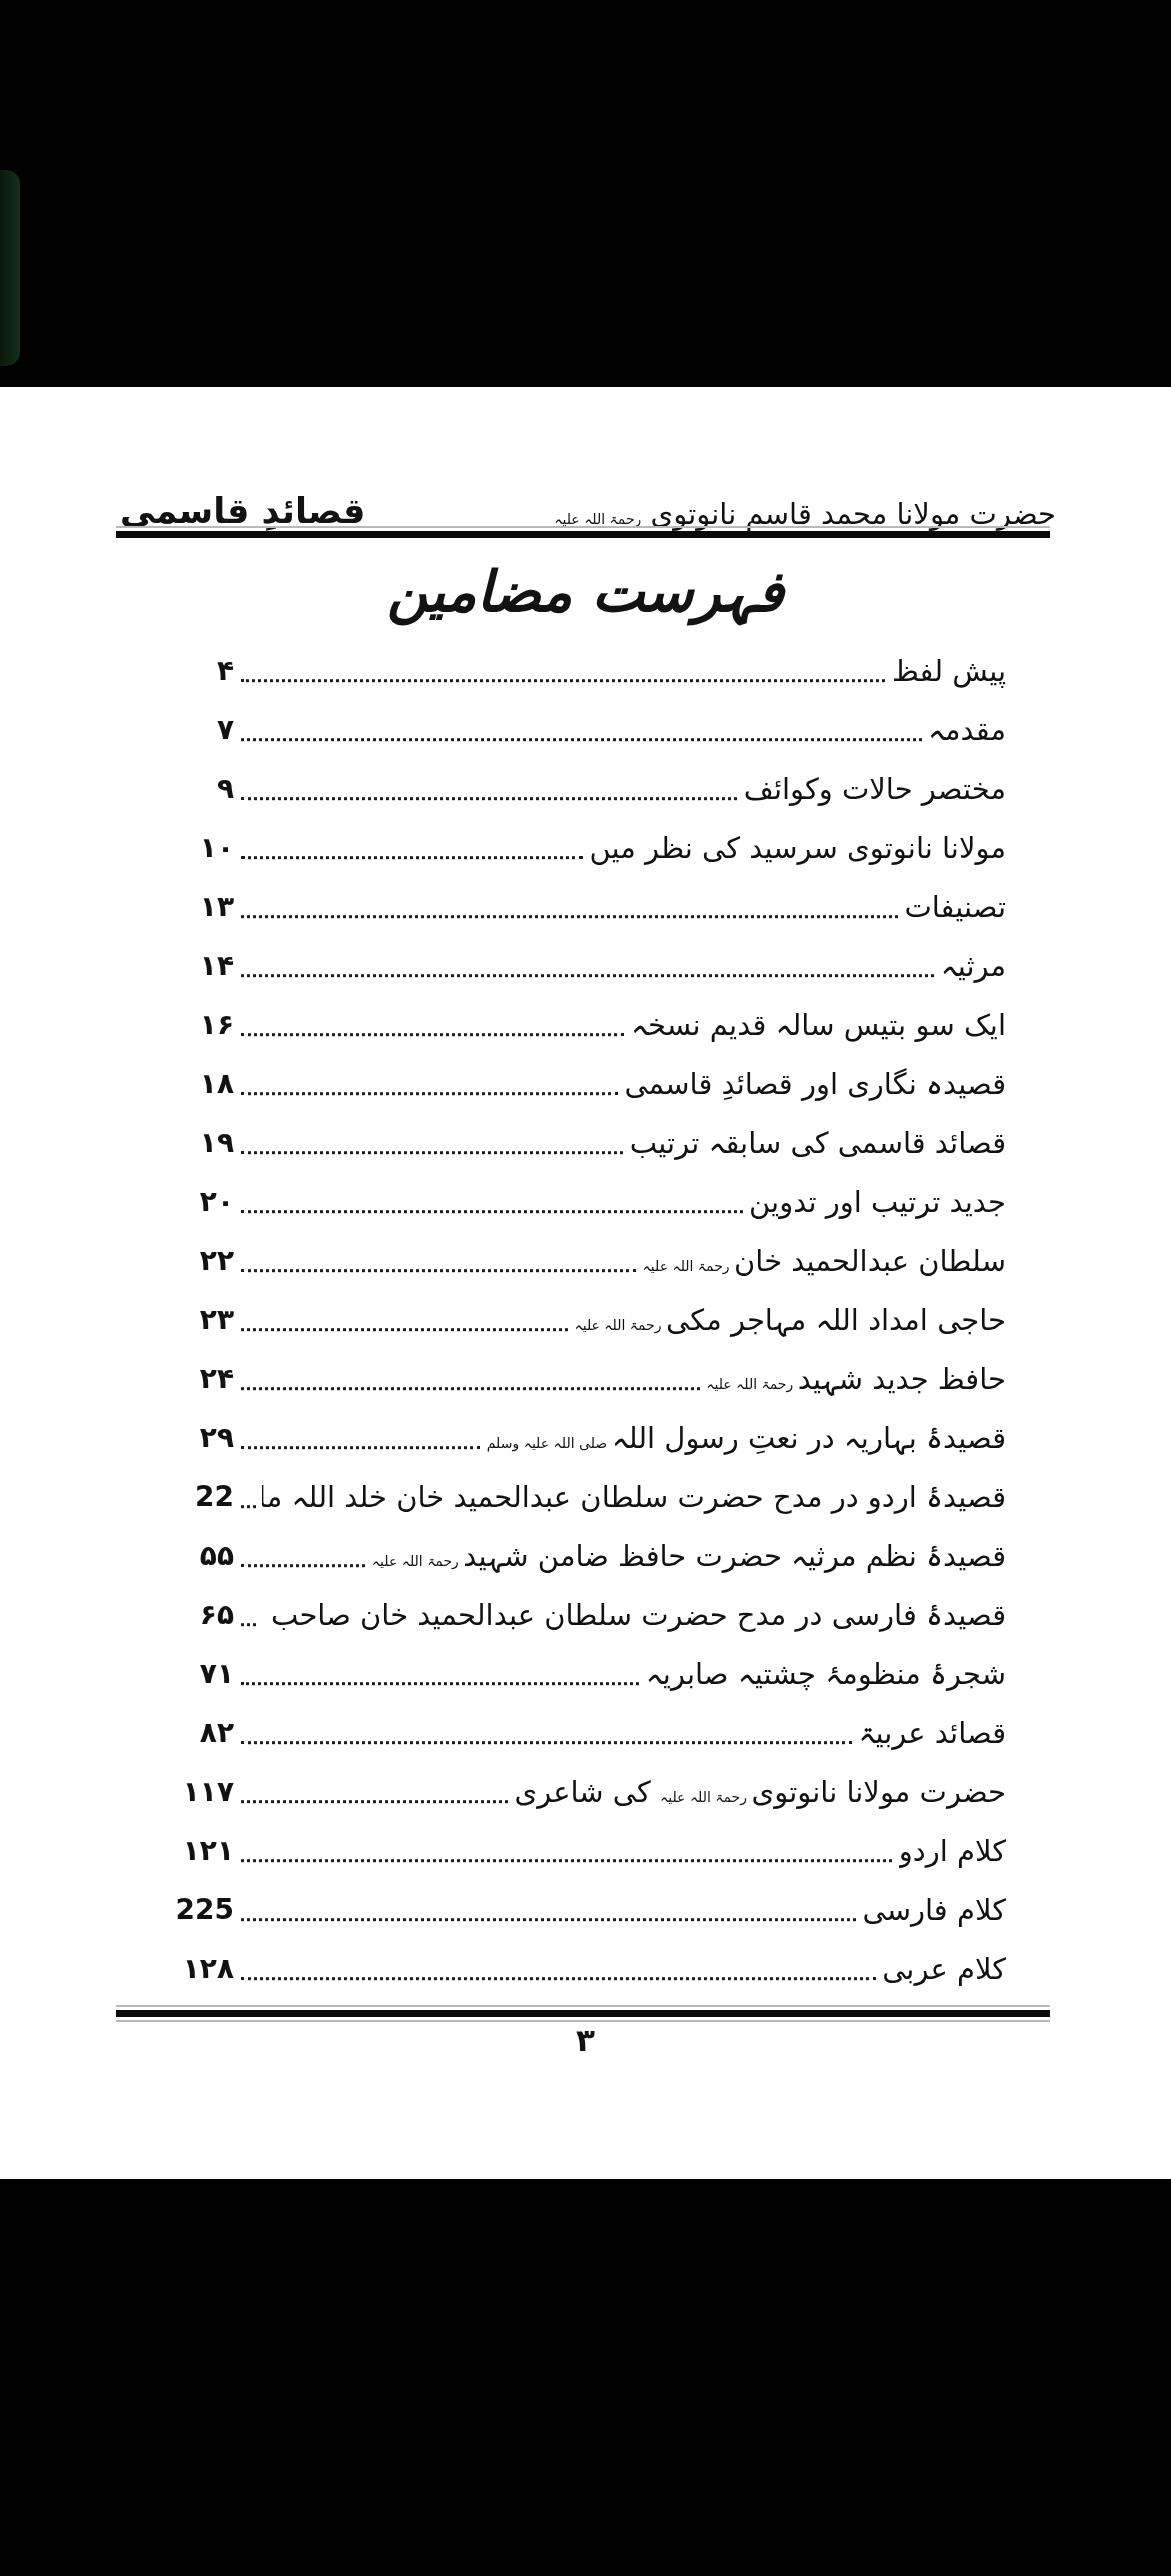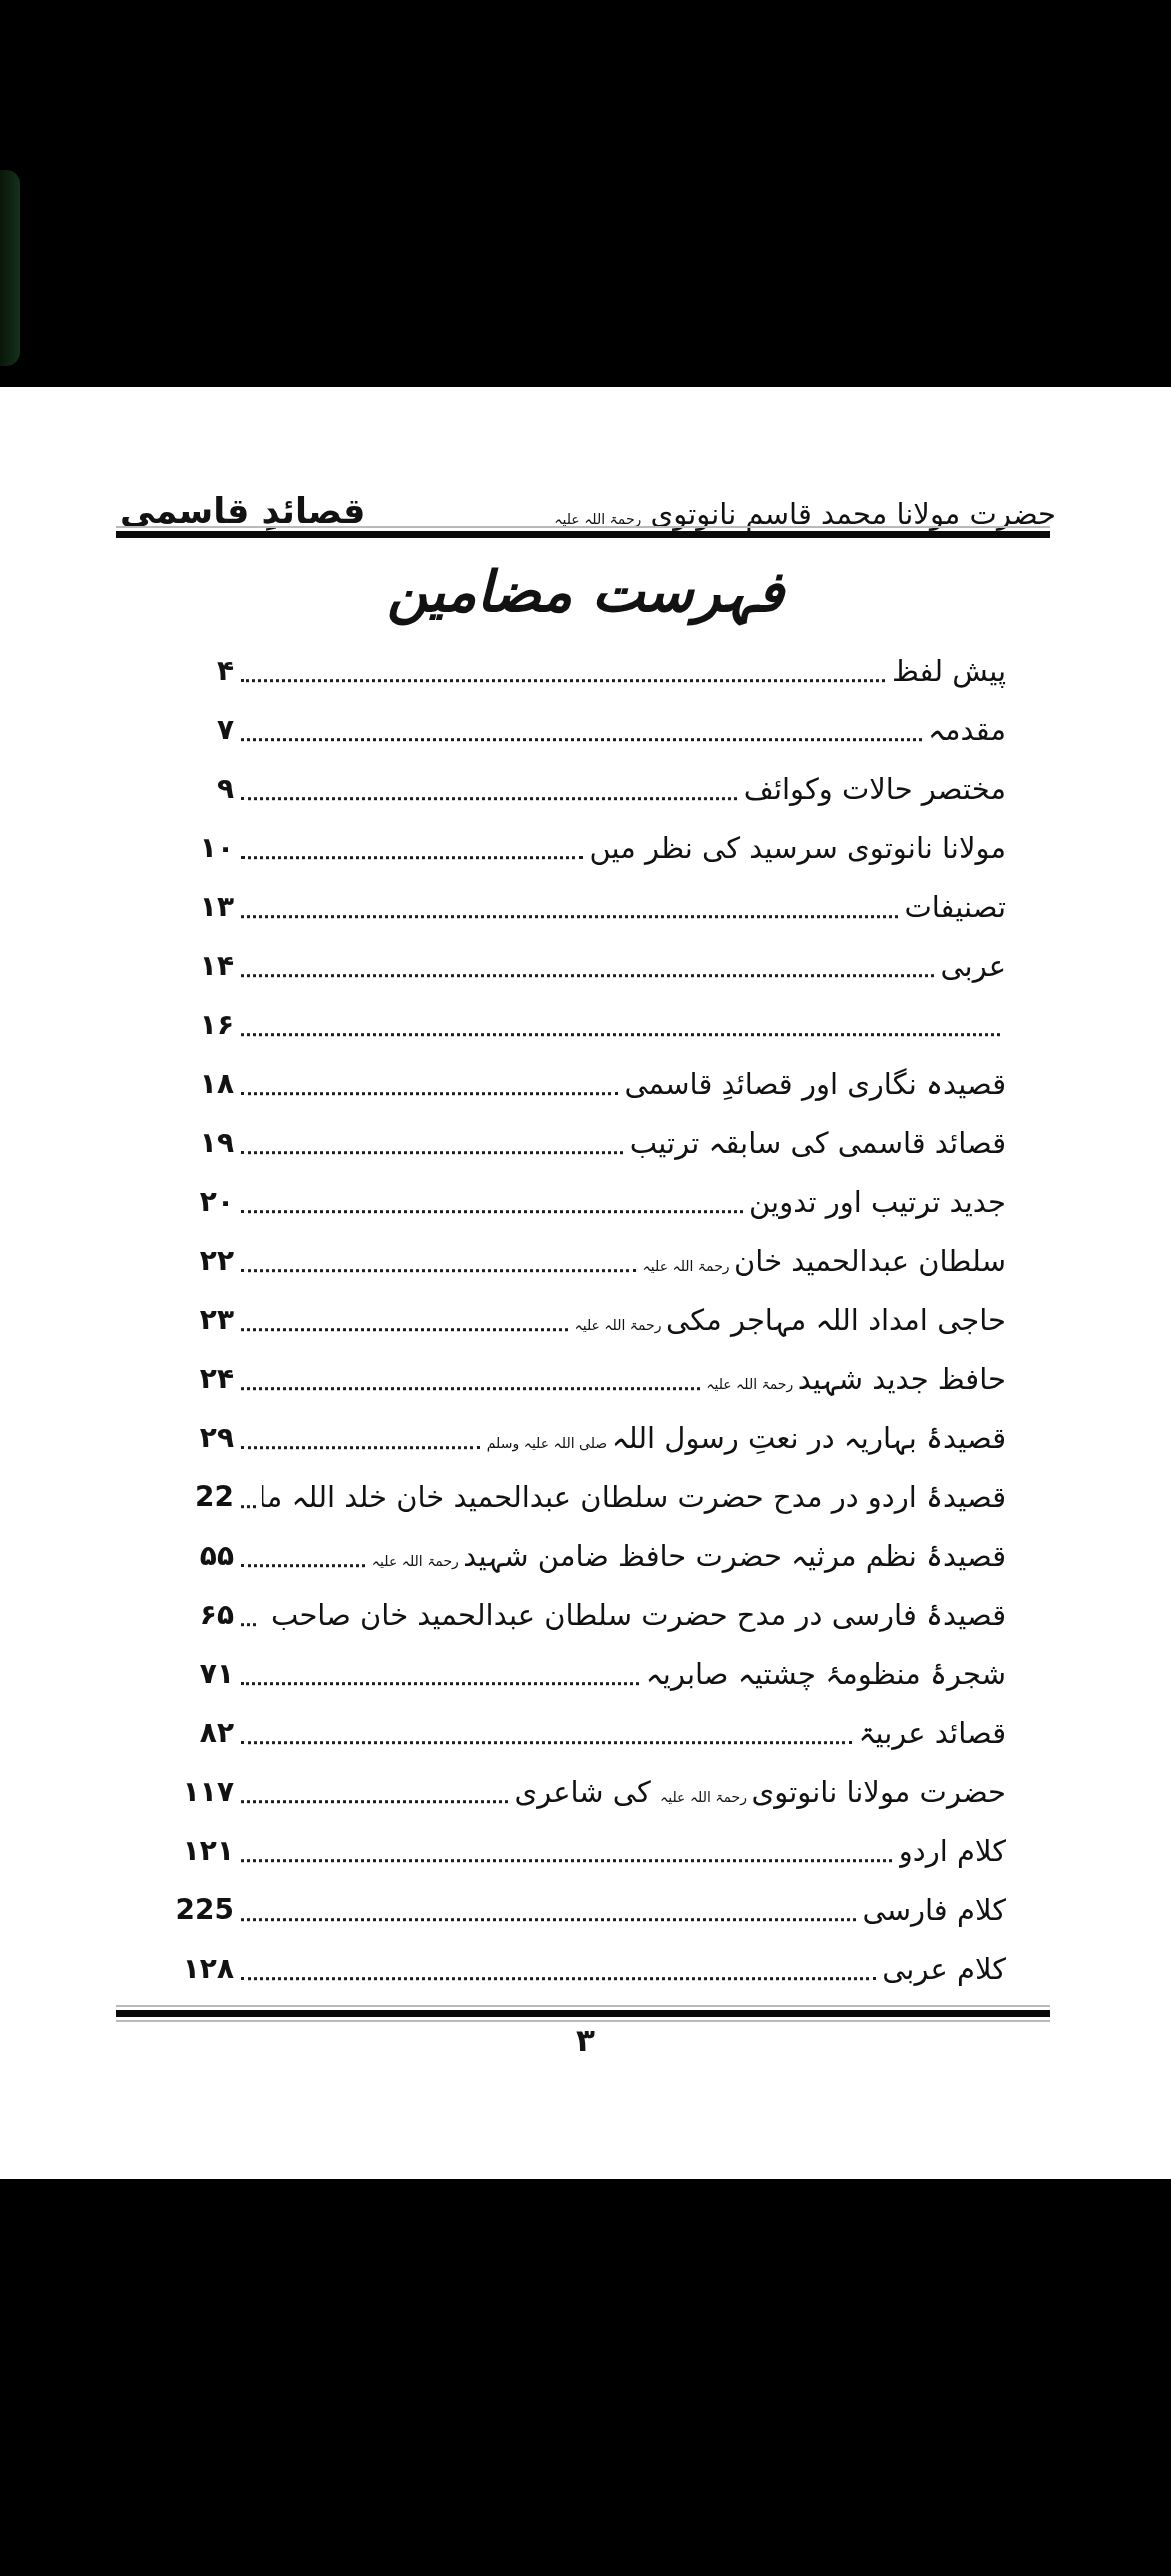--- a/index.html
+++ b/index.html
@@ -109,25 +109,26 @@
           <span class="toc-title"><span>مولانا نانوتوی سرسید کی نظر میں</span></span>
           <span class="leader"></span>
           <span class="num">۱۰</span>
         </div>
         <div class="toc-row">
           <span class="toc-title"><span>تصنیفات</span></span>
           <span class="leader"></span>
           <span class="num">۱۳</span>
         </div>
         <div class="toc-row">
-          <span class="toc-title"><span>عربی</span></span>
+          <span class="toc-title"><span>مرثیہ</span></span>
           <span class="leader"></span>
           <span class="num">۱۴</span>
         </div>
         <div class="toc-row">
+          <span class="toc-title"><span>ایک سو بتیس سالہ قدیم نسخہ</span></span>
           <span class="leader"></span>
           <span class="num">۱۶</span>
         </div>
         <div class="toc-row">
           <span class="toc-title"><span>قصیدہ نگاری اور قصائدِ قاسمی</span></span>
           <span class="leader"></span>
           <span class="num">۱۸</span>
         </div>
         <div class="toc-row">
           <span class="toc-title"><span>قصائد قاسمی کی سابقہ ترتیب</span></span>

